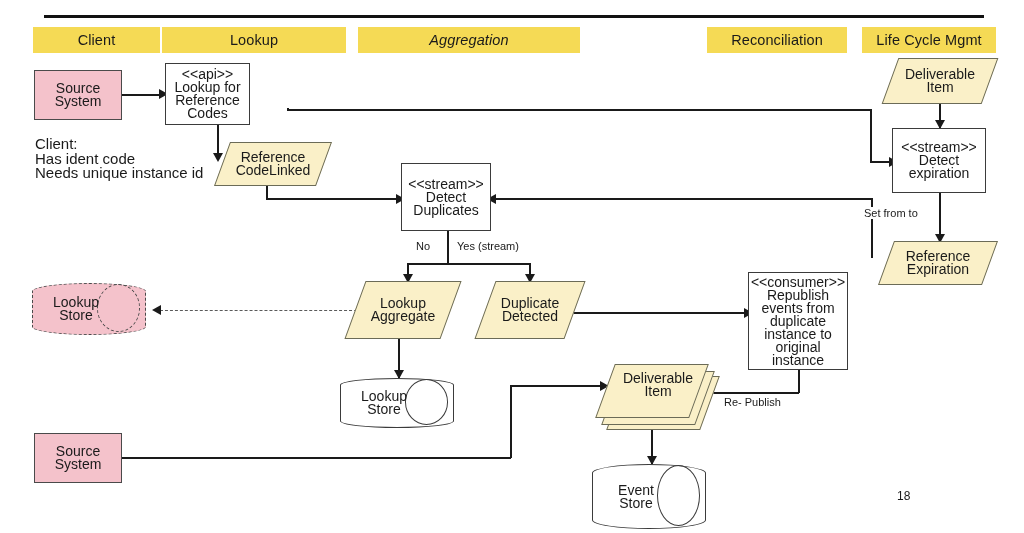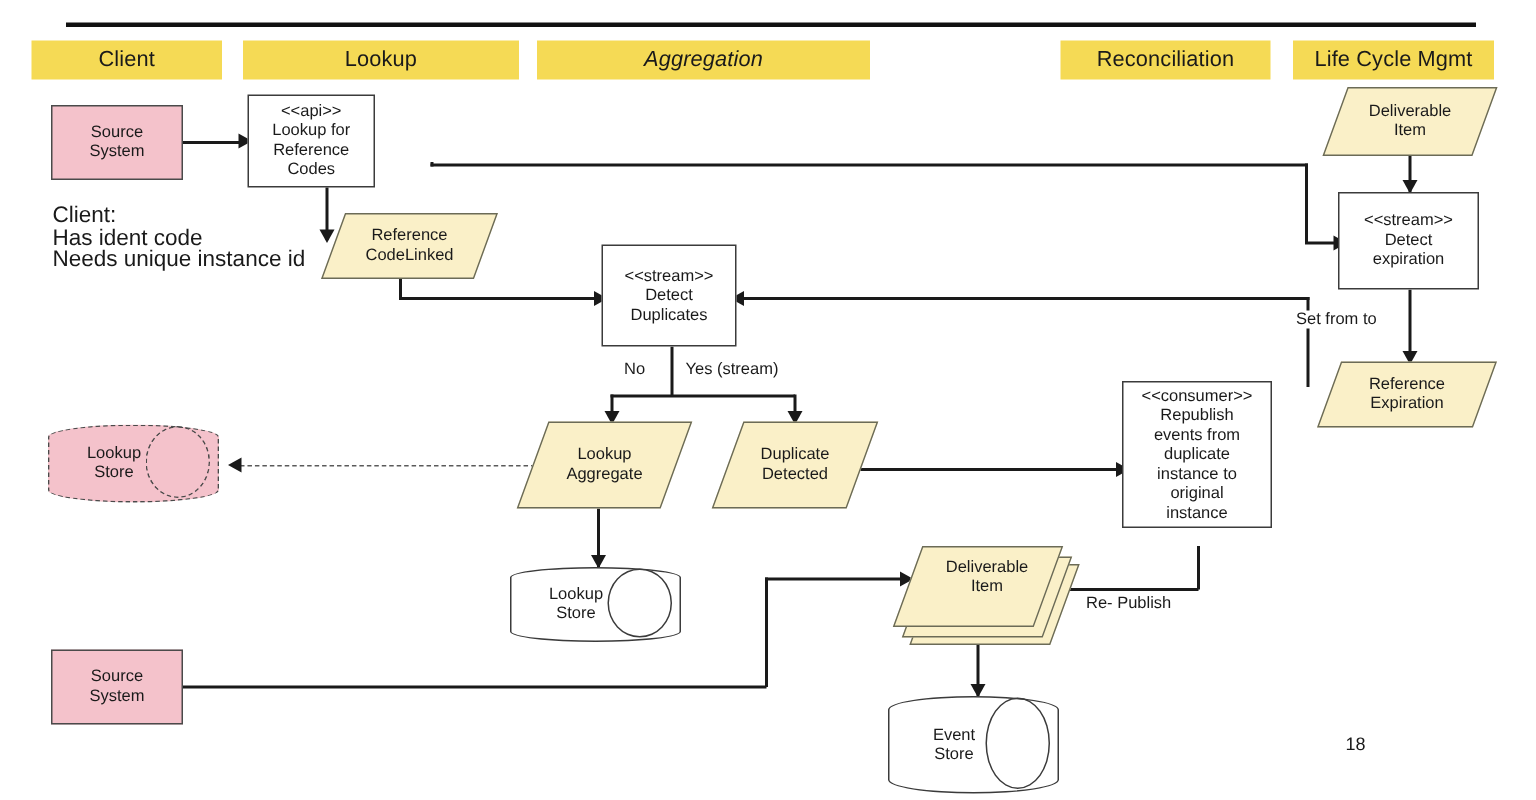--- a/index.html
+++ b/index.html
@@ -31,21 +31,21 @@
     font-size:14.5px;
     color:#1a1a1a;
     letter-spacing:.1px;
     white-space:nowrap;
   }
   
   .node-label{
     position:relative;
     z-index:3;
     text-align:center;
-    font-size:11px;
+    font-size:14px;
     line-height:13px;
     color:#1a1a1a;
     white-space:pre-line;
     padding:0 4px;
   }
   .node{
     position:absolute;
     display:flex;
     align-items:center;
     justify-content:center;
@@ -171,21 +171,21 @@
     color:#1a1a1a;
   }
 </style>
 </head>
 <body>
 
 <div id="stage">
 
   <div class="top-rule"></div>
 
-  <div class="lane" style="left:21px; top:27px; width:127px;">
+  <div class="lane" style="left:33px; top:27px; width:127px;">
     <span>Client</span>
   </div>
   <div class="lane" style="left:162px; top:27px; width:184px;">
     <span>Lookup</span>
   </div>
   <div class="lane" style="left:358px; top:27px; width:222px;font-style:italic;">
     <span>Aggregation</span>
   </div>
   <div class="lane" style="left:862px; top:27px; width:134px;">
     <span>Life Cycle Mgmt</span>
@@ -280,21 +280,21 @@
     <span class="node-label">Lookup
 Aggregate</span>
   </div>
 
   <div class="node para" style="left:485px; top:281px; width:90px; height:58px;">
     <div class="skew"></div>
     <span class="node-label">Duplicate
 Detected</span>
   </div>
 
-  <div class="node rect" style="left:748px; top:254px; width:100px; height:98px;">
+  <div class="node rect" style="left:748px; top:272px; width:100px; height:98px;">
     <span class="node-label">&lt;&lt;consumer&gt;&gt;
 Republish
 events from
 duplicate
 instance to
 original
 instance</span>
   </div>
 
   <div class="cyl pinkdash" style="left:32px; top:283px; width:114px; height:52px;">

